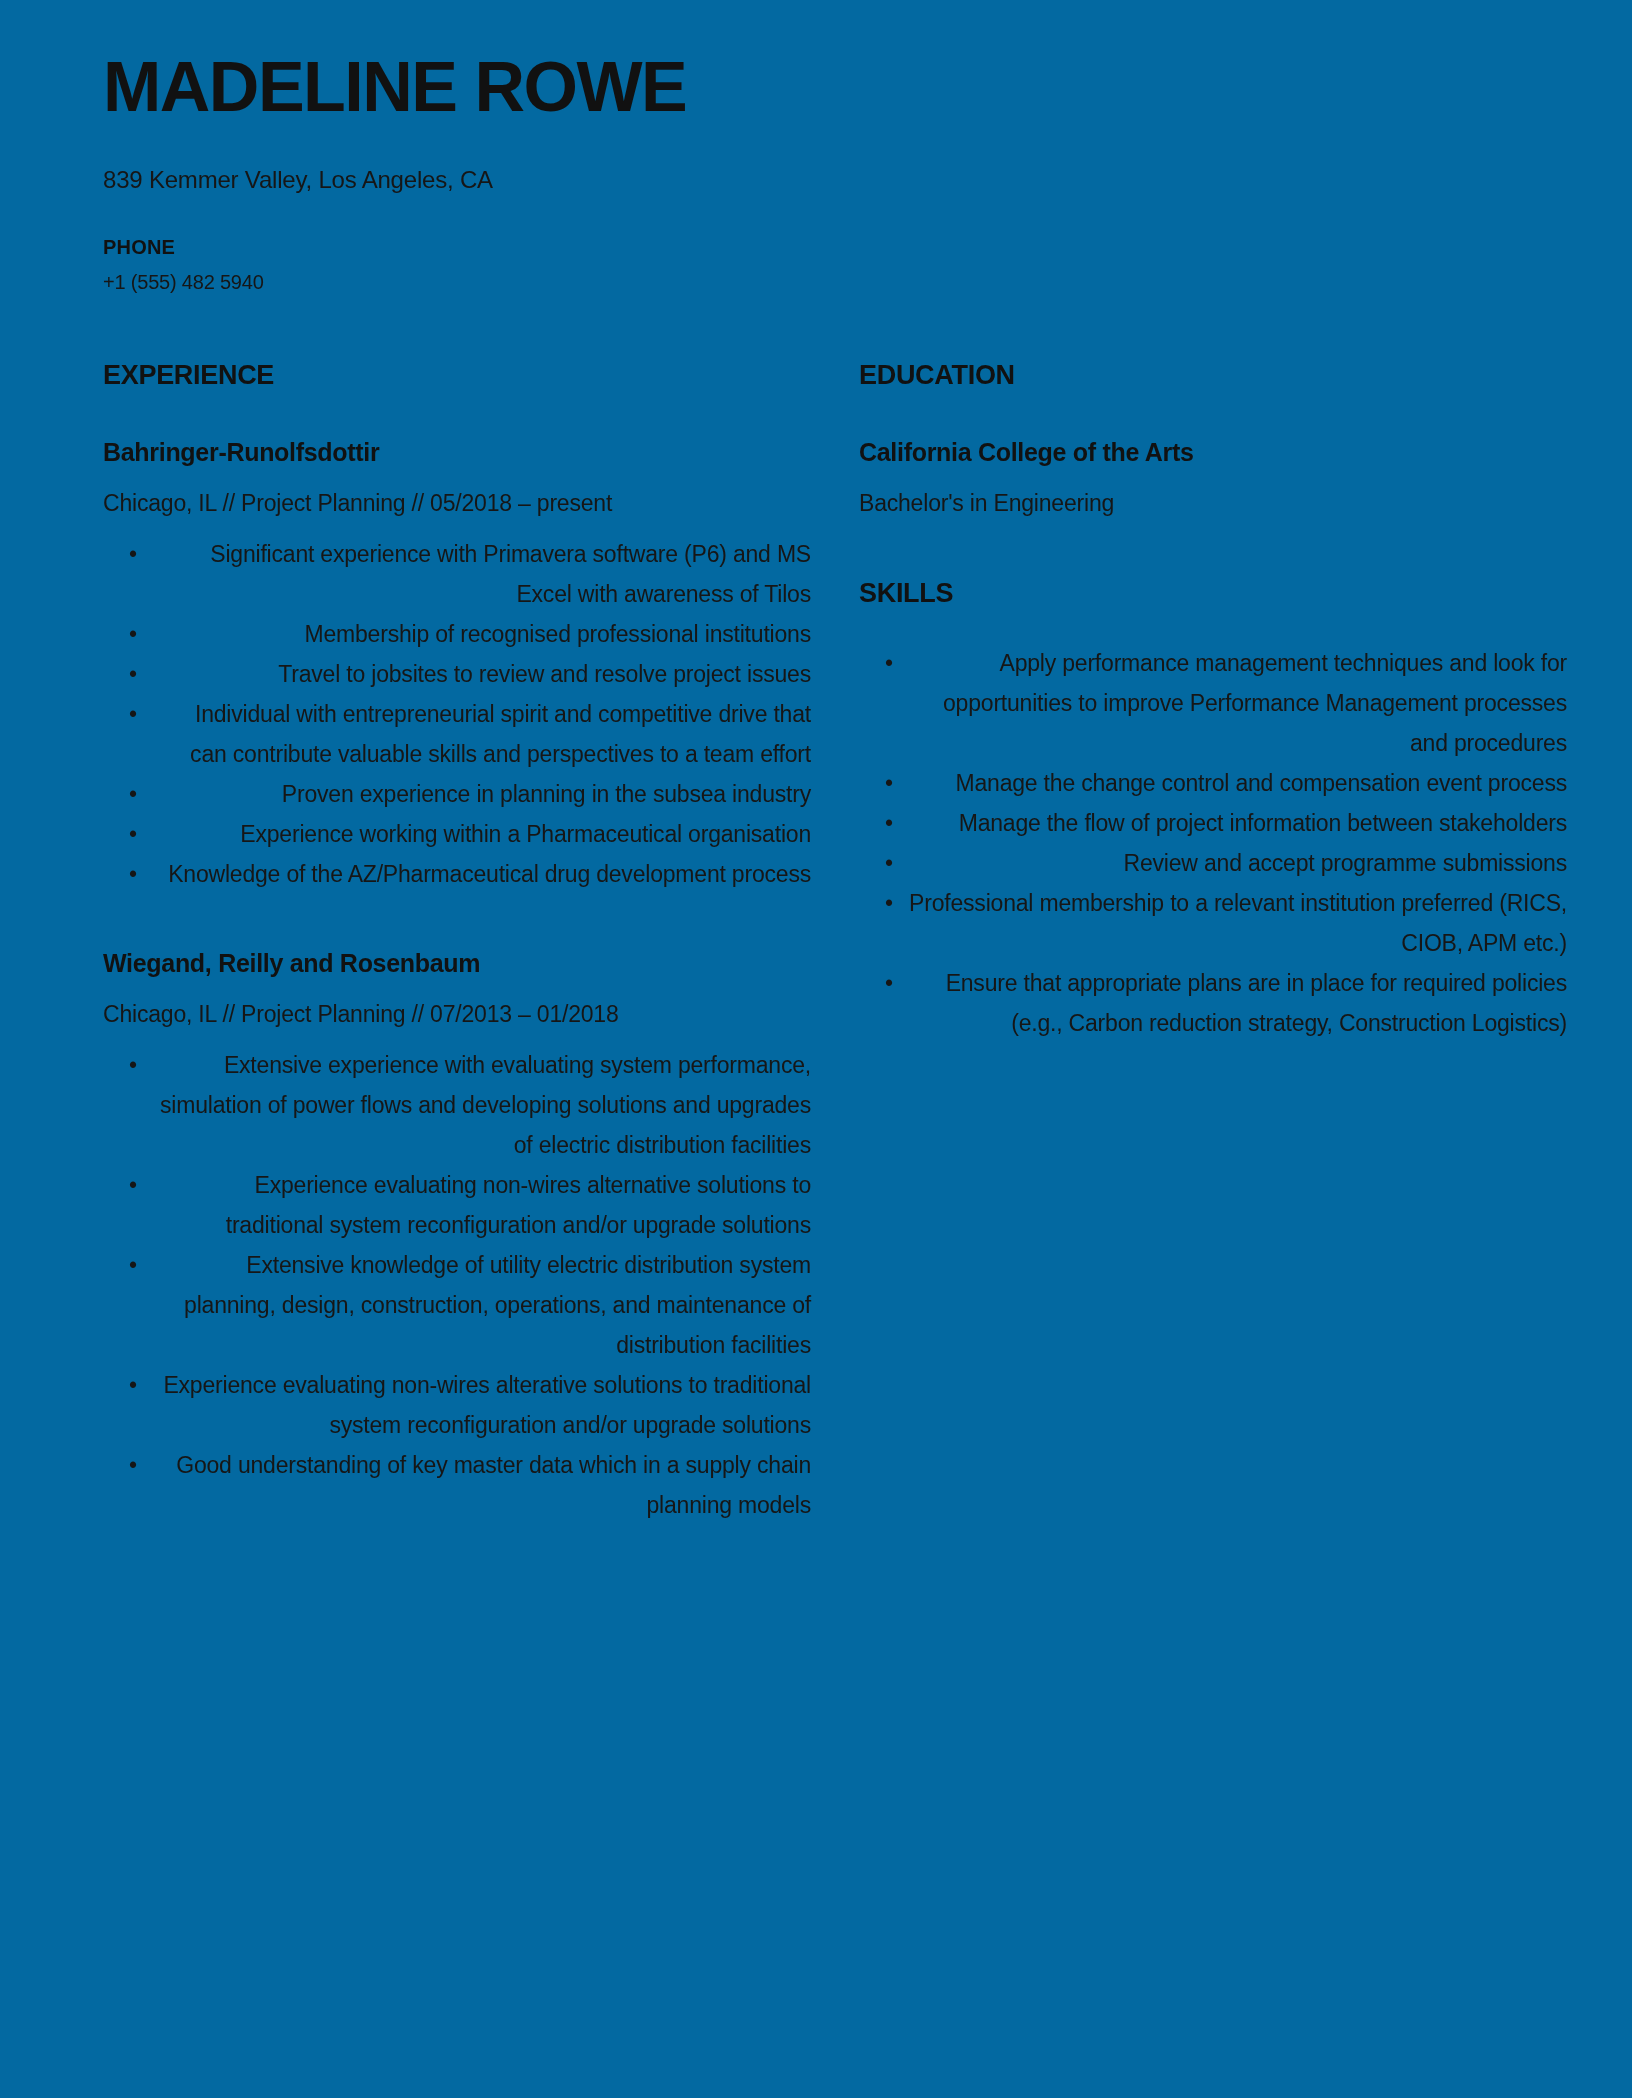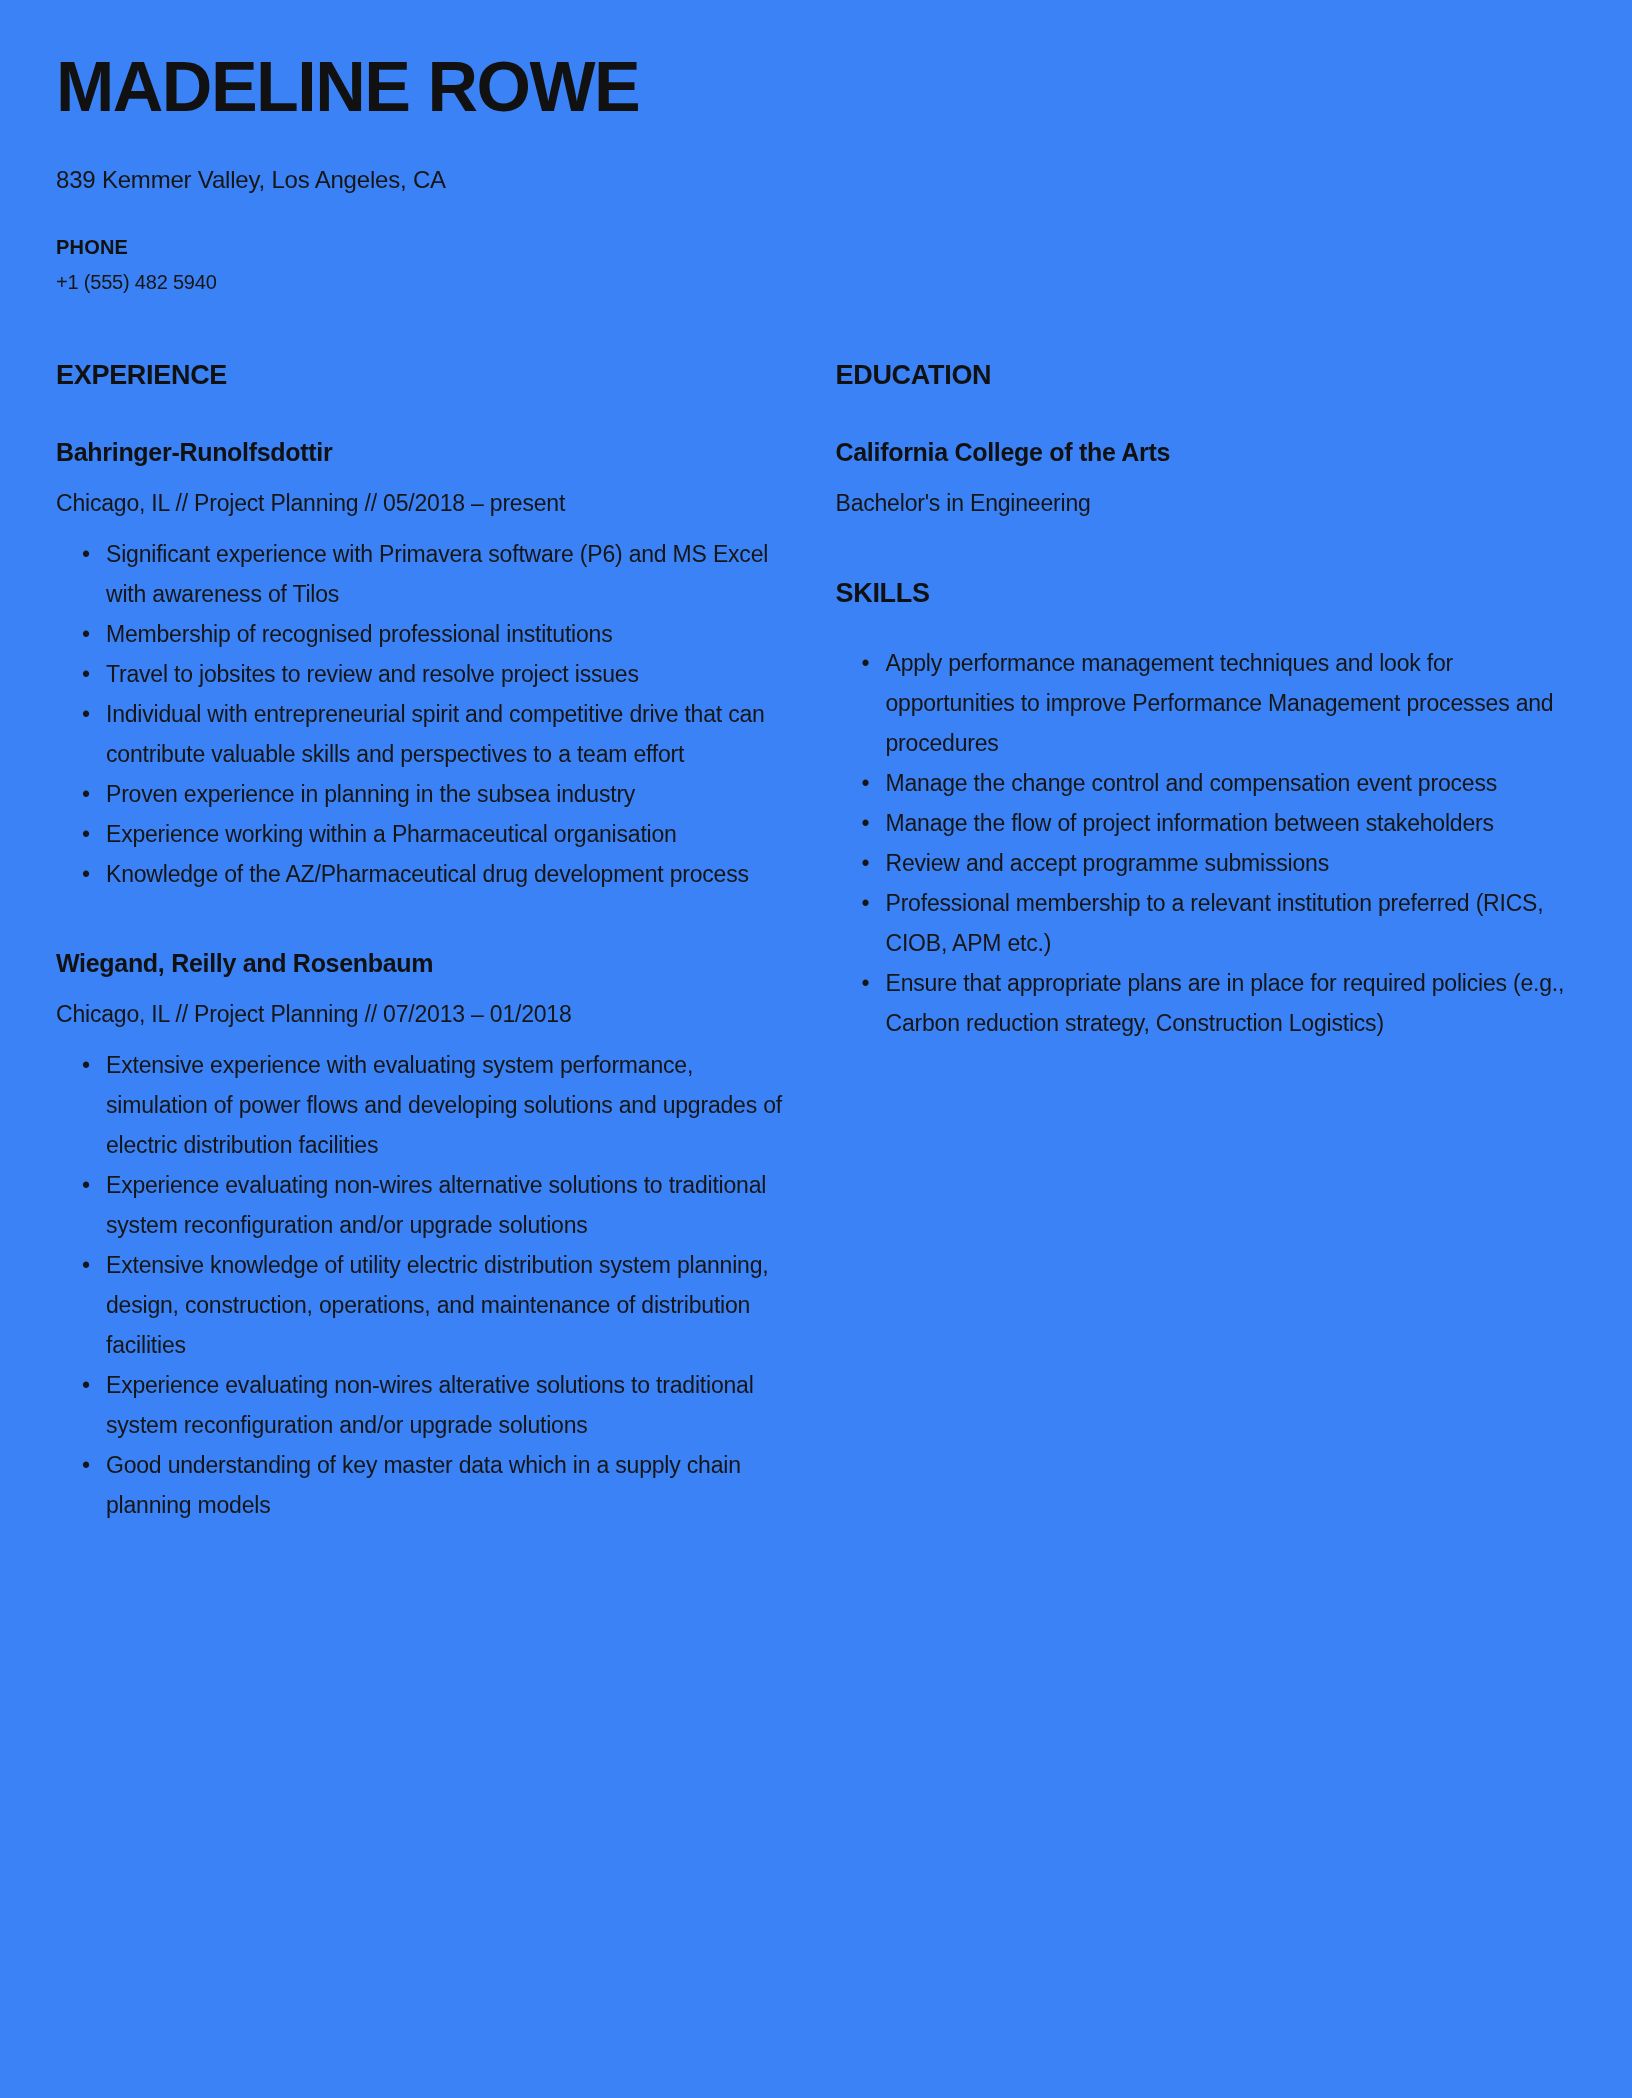--- a/index.html
+++ b/index.html
@@ -8,22 +8,22 @@
     width: 1632px;
     height: 2098px;
     margin: 0;
     font-family: "Liberation Sans", "DejaVu Sans", sans-serif;
     color: #161616;
     overflow: hidden;
   }
   .page {
     width: 100%;
     height: 100%;
-    padding: 52px 65px 0 56px;
-    background: #3b82f6;
+    padding: 52px 65px 0 103px;
+    background: #0369a1;
   }
 
   
   .candidate-name {
     font-size: 70px;
     font-weight: 700;
     line-height: 1.0;
     letter-spacing: -1.5px;
     color: #111111;
   }
@@ -69,20 +69,21 @@
   }
   .entry-meta {
     margin-top: 22px;
     font-size: 23px;
     letter-spacing: -0.2px;
     line-height: 1.25;
   }
   ul.bullets {
     list-style: none;
     margin-top: 16px;
+    text-align: right;
   }
   ul.bullets li {
     position: relative;
     padding-left: 50px;
     font-size: 23px;
     line-height: 40px;
     letter-spacing: -0.2px;
   }
   ul.bullets li::before {
     content: "\2022";

